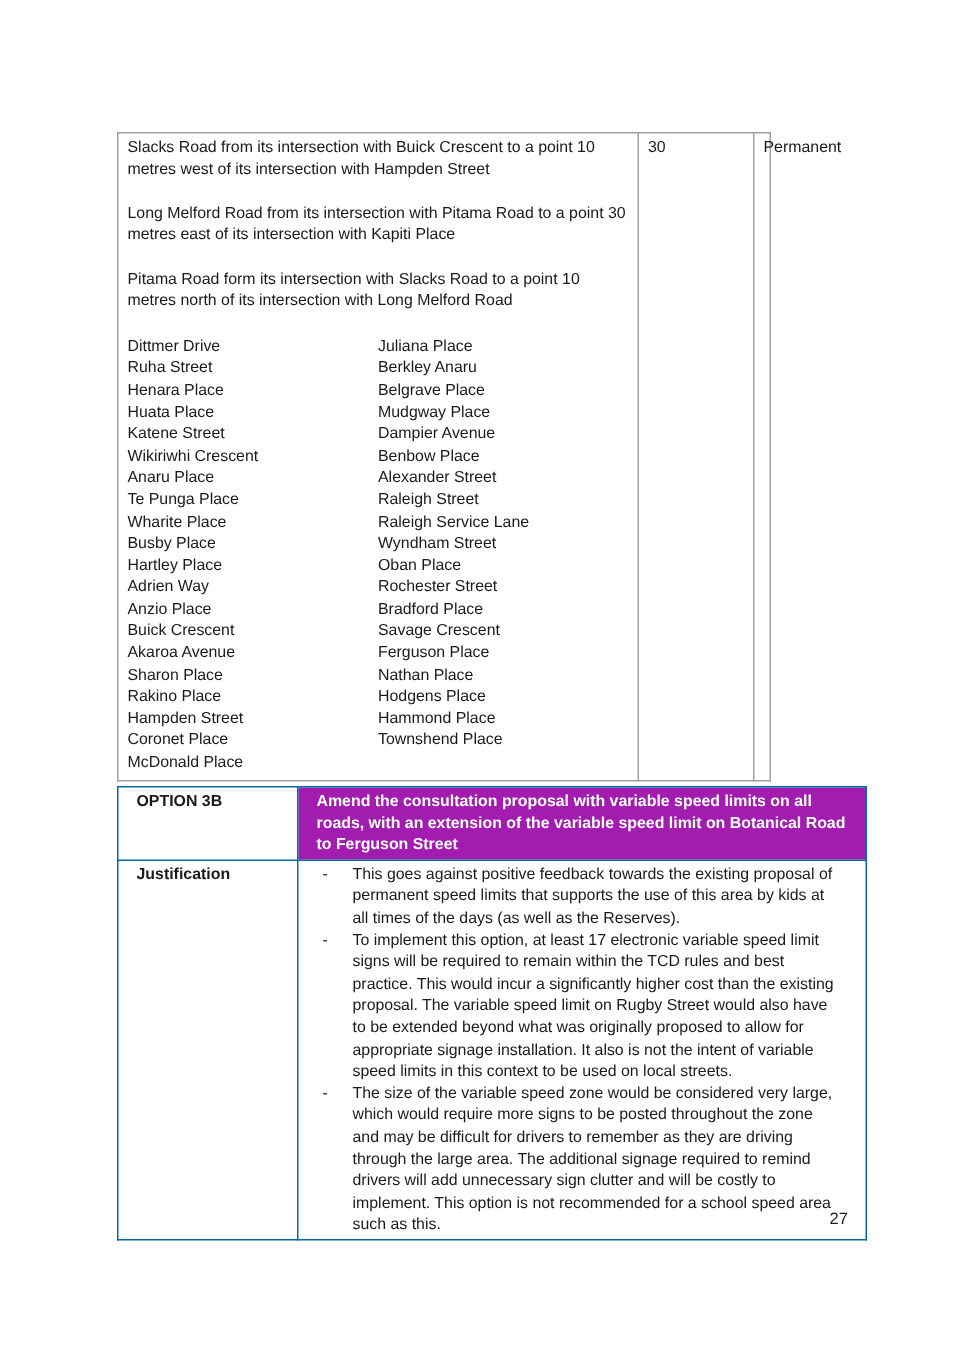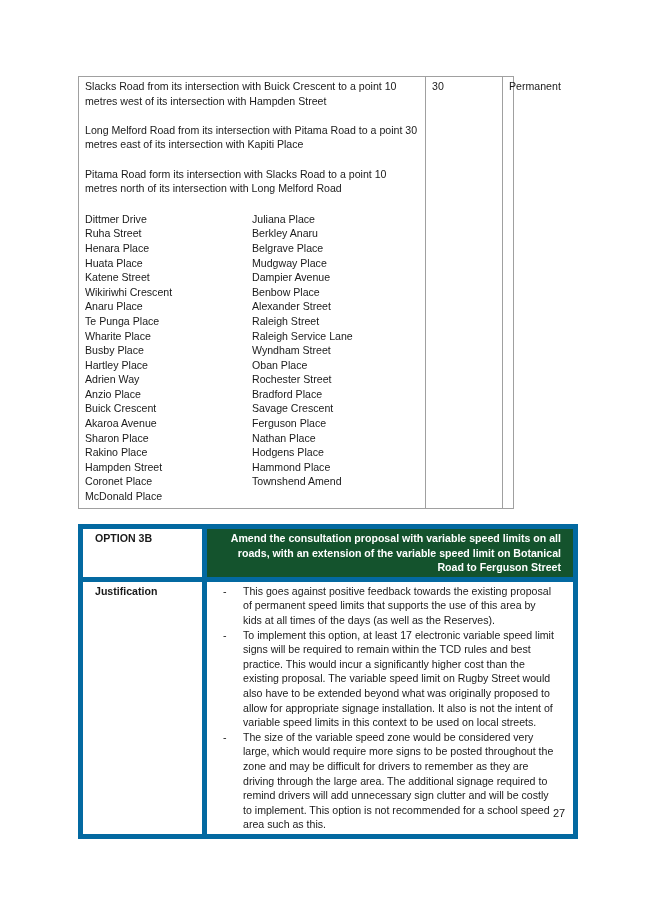--- a/index.html
+++ b/index.html
@@ -1,39 +1,39 @@
 <!DOCTYPE html>
 <html><head>
 <meta charset="utf-8">
 <style>
   html, body { margin: 0; padding: 0; background: #ffffff; }
   body {
     width: 645px; height: 912px; position: relative; overflow: hidden;
     font-family: "Liberation Sans", sans-serif; font-size: 10.6px; color: #1a1a1a;
   }
   .t1 {
-    position: absolute; left: 78px; top: 76px; width: 436px;
+    position: absolute; left: 78px; top: 88px; width: 436px;
     border-collapse: collapse; table-layout: fixed;
   }
   .t1 td { border: 1px solid #a0a0a0; vertical-align: top; padding: 2px 6px; line-height: 14.6px; }
   .t1 .c1 { width: 334px; }
   .t1 .c2 { width: 64px; }
   .t1 .c3 { text-align: center; }
   .para { margin: 0 0 14.6px 0; }
   .streets { display: flex; margin-top: 5px; padding-bottom: 2px; }
   .streets .col { width: 172px; }
   .streets .col div { height: 14.6px; }
 
   .t2 {
     position: absolute; left: 78px; top: 524px; width: 500px;
     border-collapse: collapse; table-layout: fixed;
   }
-  .t2 td { border: 5px solid #0369a1; vertical-align: top; padding: 2px 12px; line-height: 14.6px; }
+  .t2 td { border: 1px solid #0369a1; vertical-align: top; padding: 2px 12px; line-height: 14.6px; }
   .t2 .lab { width: 95px; font-weight: bold; }
-  .t2 .red { background: #14532d; color: #ffffff; font-weight: bold; text-align: right; }
+  .t2 .red { background: #a21caf; color: #ffffff; font-weight: bold; }
   .bullet { display: flex; }
   .bullet .dash { width: 20px; flex: none; padding-left: 4px; }
   .bullet .txt { flex: 1; padding-right: 4px; }
 
   .pageno { position: absolute; left: 553px; top: 807px; font-size: 11px; }
 </style>
 </head>
 <body>
 
 <table class="t1">
@@ -78,21 +78,21 @@
               <div>Raleigh Service Lane</div>
               <div>Wyndham Street</div>
               <div>Oban Place</div>
               <div>Rochester Street</div>
               <div>Bradford Place</div>
               <div>Savage Crescent</div>
               <div>Ferguson Place</div>
               <div>Nathan Place</div>
               <div>Hodgens Place</div>
               <div>Hammond Place</div>
-              <div>Townshend Amend</div>
+              <div>Townshend Place</div>
             </div>
       </div>
     </td>
     <td class="c2">30</td>
     <td class="c3">Permanent</td>
   </tr>
 </tbody>
   </table>
 
 <table class="t2">

